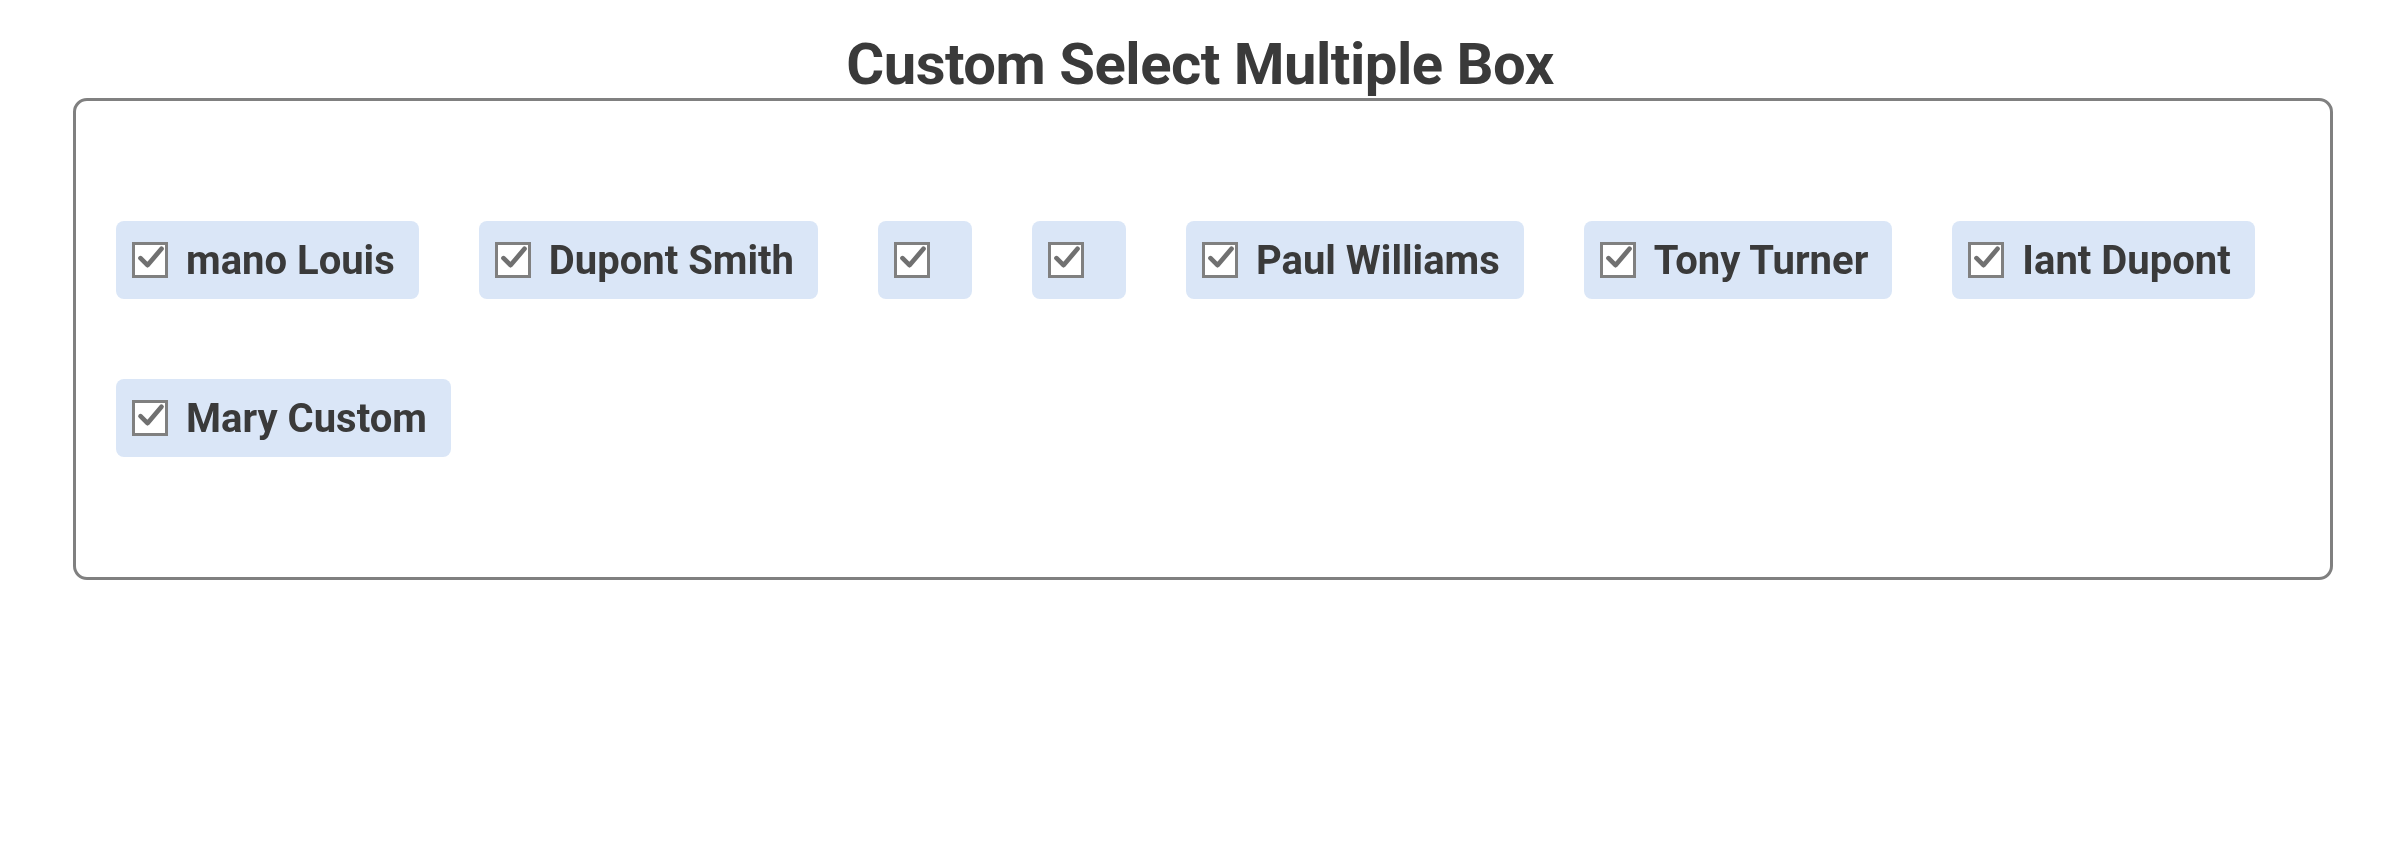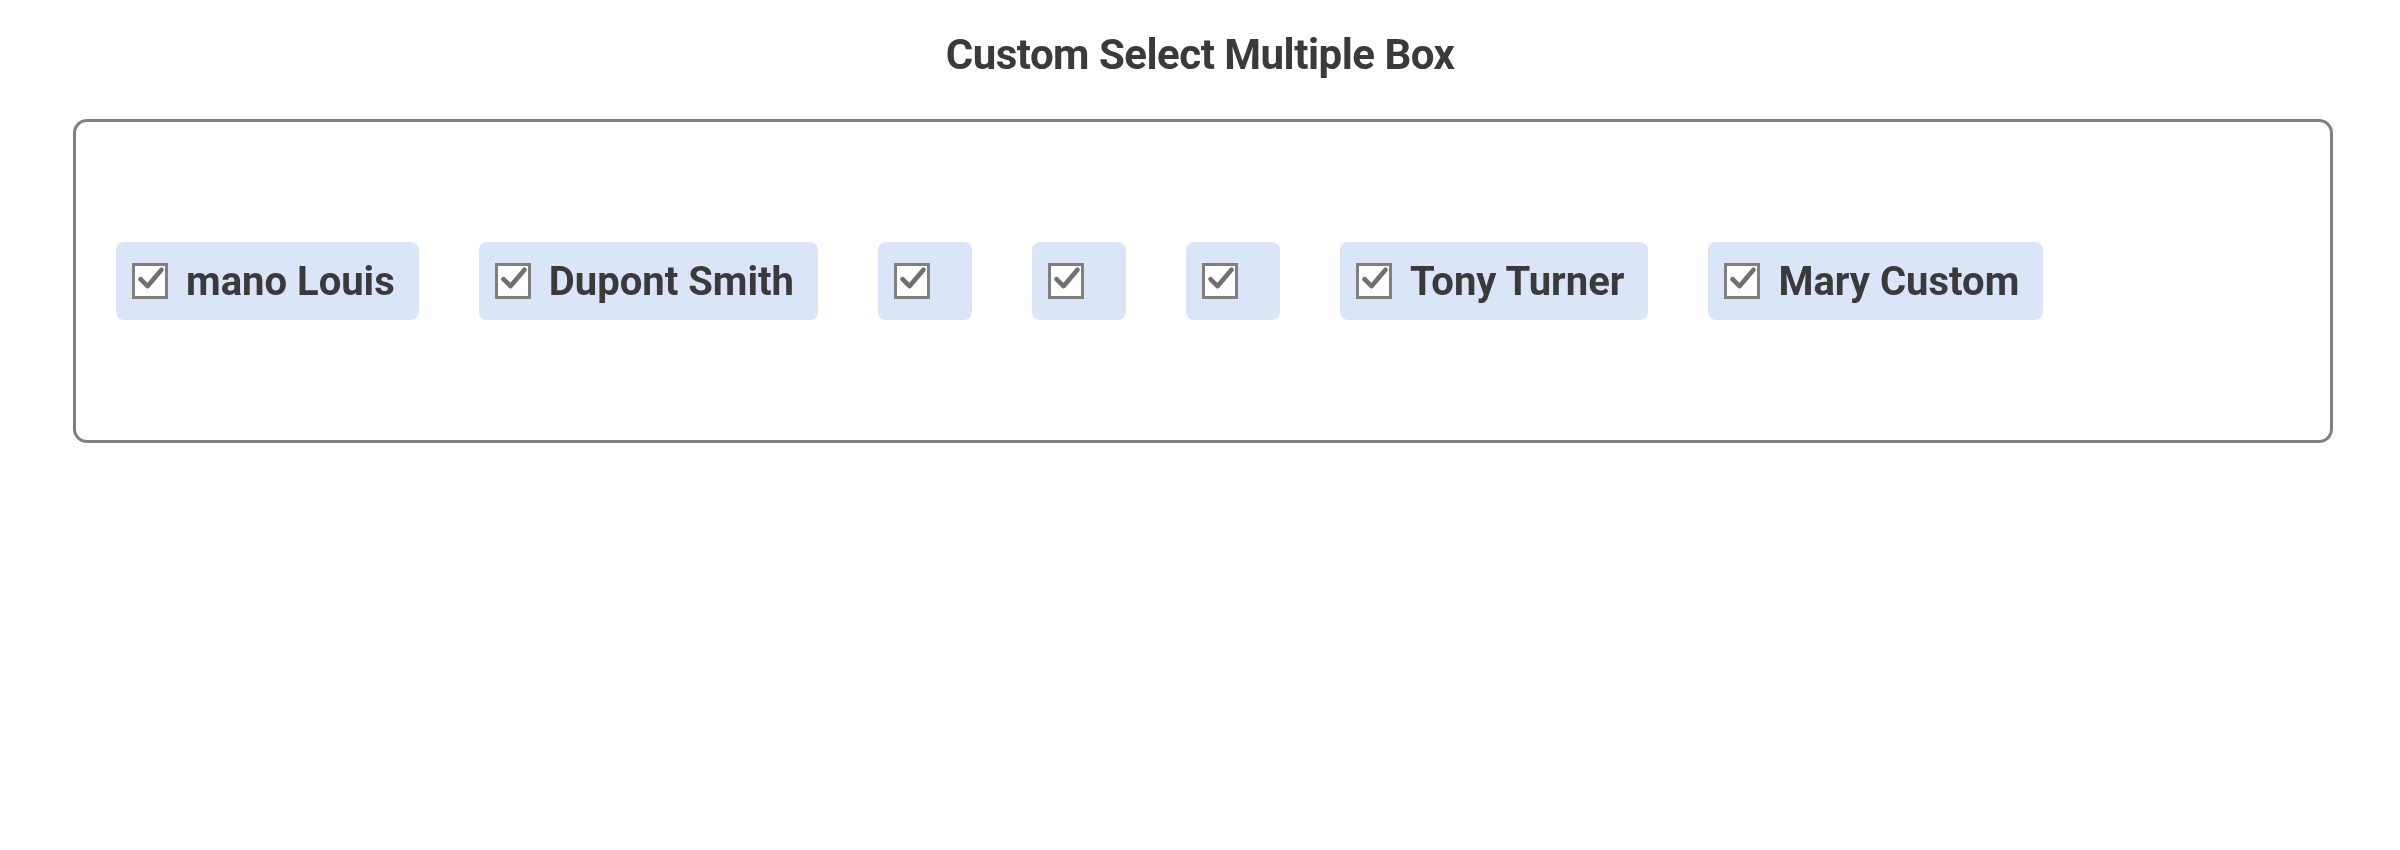--- a/index.html
+++ b/index.html
@@ -7,24 +7,23 @@
     font-family: -apple-system, BlinkMacSystemFont, "Segoe UI", Roboto, Arial, sans-serif;
     background: #ffffff;
     width: 2400px;
     height: 850px;
     display: flex;
     flex-direction: column;
     align-items: center;
     padding-top: 30px;
   }
   .title {
-    font-size: 42px;
+    font-size: 58px;
     font-weight: 700;
     color: #3a3a3a;
-    margin-bottom: 40px;
     letter-spacing: -0.5px;
   }
   .select-box {
     width: 2260px;
     border: 3px solid #808080;
     border-radius: 14px;
     padding: 120px 40px 120px 40px;
     display: flex;
     flex-wrap: wrap;
     gap: 80px 60px;
@@ -104,31 +103,40 @@
         </svg>
     </span>
   </div>
 
   <div class="chip">
     <span class="checkbox">
       <svg viewBox="0 0 24 24" fill="none" stroke="#707070" stroke-width="4" stroke-linecap="round" stroke-linejoin="round">
           <polyline points="3 13 9 19 21 5"></polyline>
         </svg>
     </span>
+    <span class="label">Paul Williams</span>
   </div>
 
   <div class="chip">
     <span class="checkbox">
       <svg viewBox="0 0 24 24" fill="none" stroke="#707070" stroke-width="4" stroke-linecap="round" stroke-linejoin="round">
           <polyline points="3 13 9 19 21 5"></polyline>
         </svg>
     </span>
     <span class="label">Tony Turner</span>
   </div>
 
+  <div class="chip">
+    <span class="checkbox">
+      <svg viewBox="0 0 24 24" fill="none" stroke="#707070" stroke-width="4" stroke-linecap="round" stroke-linejoin="round">
+          <polyline points="3 13 9 19 21 5"></polyline>
+        </svg>
+    </span>
+    <span class="label">Iant Dupont</span>
+  </div>
 
   <div class="chip">
     <span class="checkbox">
       <svg viewBox="0 0 24 24" fill="none" stroke="#707070" stroke-width="4" stroke-linecap="round" stroke-linejoin="round">
           <polyline points="3 13 9 19 21 5"></polyline>
         </svg>
     </span>
     <span class="label">Mary Custom</span>
   </div>
 

